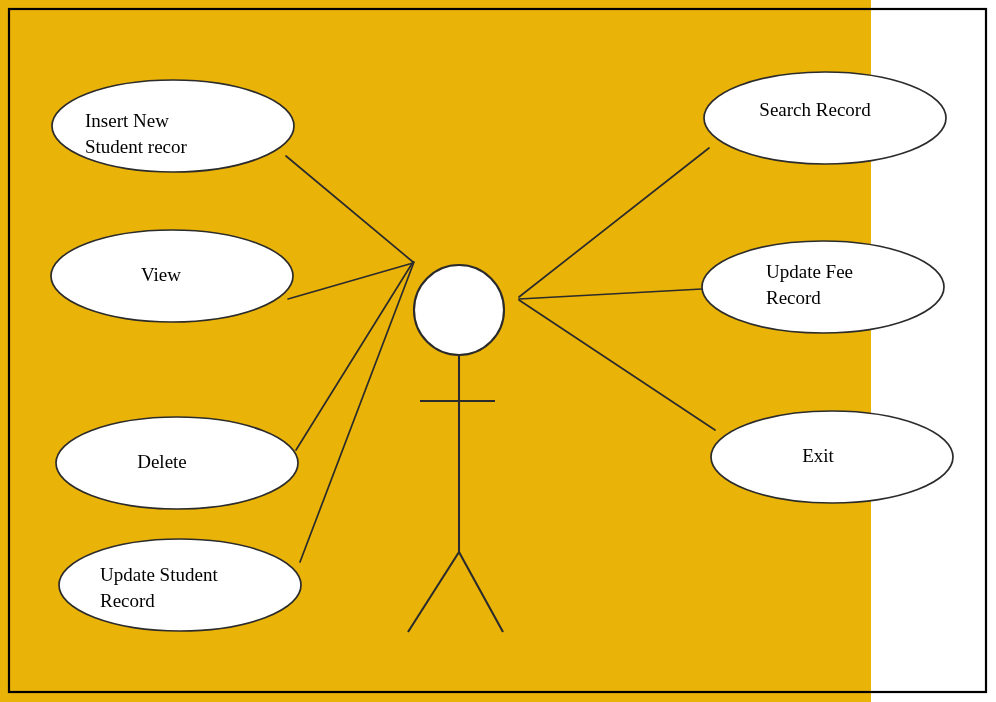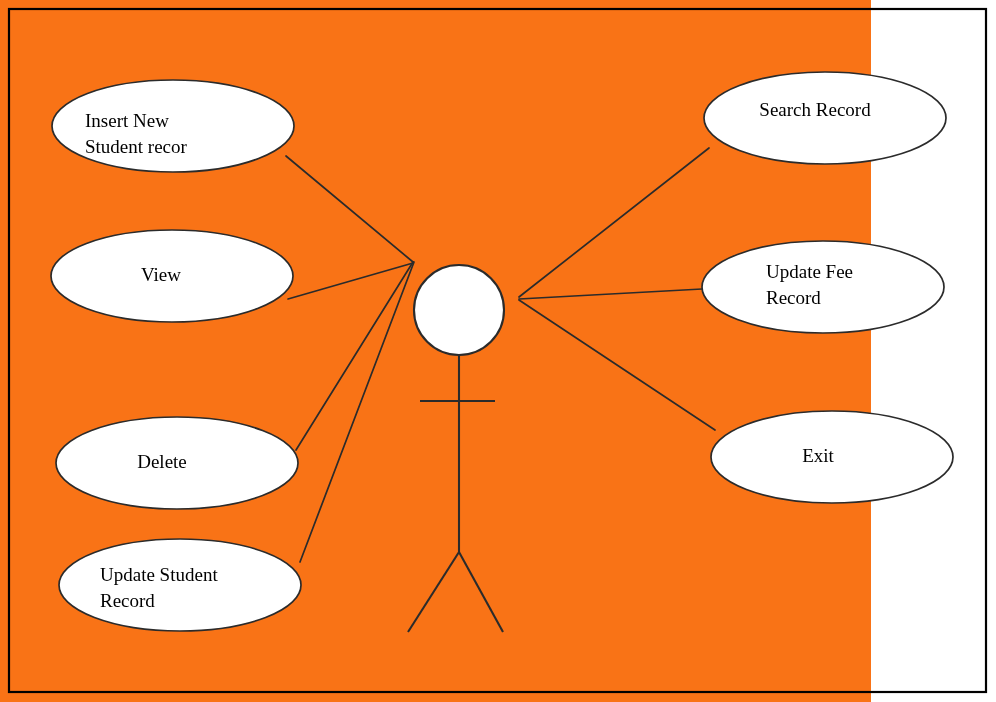--- a/index.html
+++ b/index.html
@@ -11,21 +11,21 @@
   body {
     width: 996px;
     height: 702px;
     overflow: hidden;
     font-family: "Liberation Serif", "DejaVu Serif", serif;
   }
   #diagram-root {
     position: relative;
     width: 871px;
     height: 702px;
-    background: #f97316;
+    background: #eab308;
   }
   #usecase-svg {
     display: block;
     width: 996px;
     height: 702px;
   }
   .frame-border {
     fill: none;
     stroke: #000000;
     stroke-width: 2.2;

